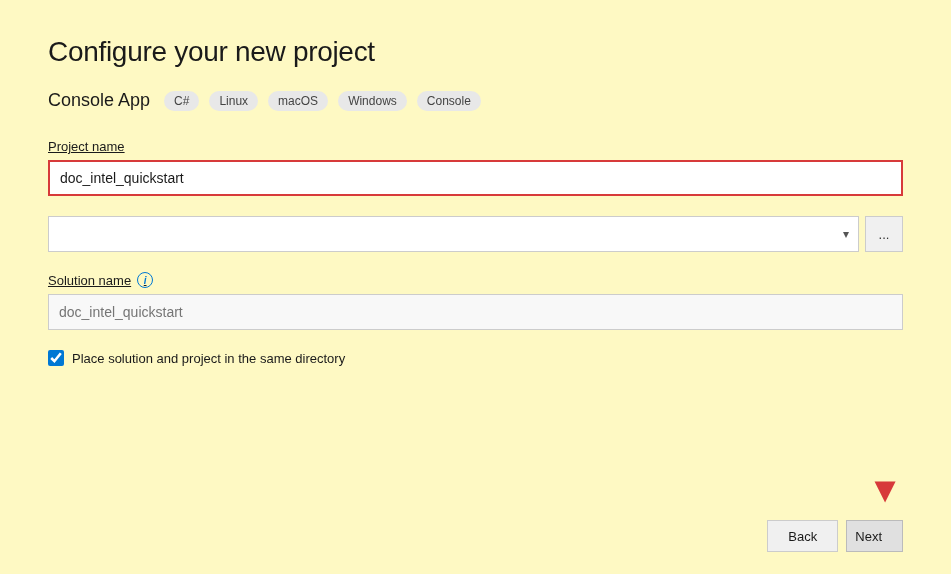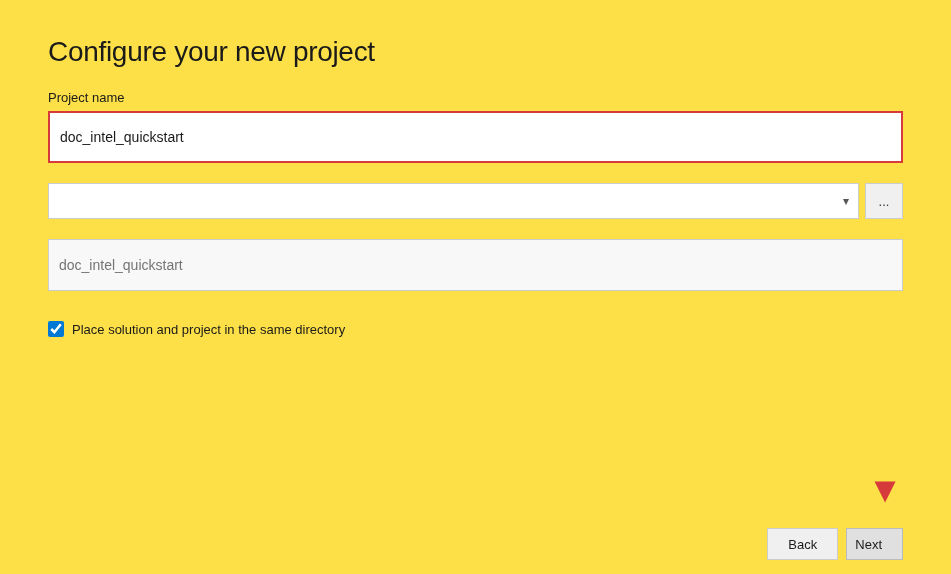--- a/index.html
+++ b/index.html
@@ -12,21 +12,21 @@
       font-family: 'Segoe UI', Arial, sans-serif;
       background: #f5f5f5;
       width: 951px;
       height: 574px;
       display: flex;
       align-items: center;
       justify-content: center;
     }
 
     .dialog {
-      background: #fde047;
+      background: #fef9c3;
       width: 951px;
       height: 574px;
       padding: 36px 48px 28px 48px;
       display: flex;
       flex-direction: column;
       position: relative;
     }
 
     .page-title {
       font-size: 28px;
@@ -62,40 +62,41 @@
       margin-bottom: 20px;
     }
 
     .form-label {
       font-size: 13px;
       color: #1a1a1a;
       margin-bottom: 6px;
       display: flex;
       align-items: center;
       gap: 6px;
+      text-decoration: underline;
     }
 
     .info-icon {
       width: 16px;
       height: 16px;
       border-radius: 50%;
       border: 1.5px solid #0078d4;
       color: #0078d4;
       font-size: 10px;
       display: inline-flex;
       align-items: center;
       justify-content: center;
       font-style: italic;
       font-weight: bold;
       cursor: pointer;
     }
 
     .text-input {
       width: 100%;
-      height: 52px;
+      height: 36px;
       border: 1px solid #ccc;
       padding: 4px 10px;
       font-size: 14px;
       color: #1a1a1a;
       outline: none;
       background: #fff;
     }
 
     .text-input.highlighted {
       border: 2px solid #d73a3a;
@@ -151,38 +152,37 @@
       color: #333;
       display: flex;
       align-items: center;
       justify-content: center;
     }
 
     .checkbox-row {
       display: flex;
       align-items: center;
       gap: 8px;
-      margin-top: 10px;
     }
 
     .checkbox-input {
       width: 16px;
       height: 16px;
       accent-color: #0078d4;
       cursor: pointer;
     }
 
     .checkbox-label {
       font-size: 13px;
       color: #1a1a1a;
     }
 
     .footer {
       position: absolute;
-      bottom: 14px;
+      bottom: 22px;
       right: 48px;
       display: flex;
       align-items: center;
       gap: 8px;
     }
 
     .red-arrow {
       position: absolute;
       bottom: 66px;
       right: 48px;
@@ -207,20 +207,28 @@
       padding-left: 8px;
     }
   </style>
 </head>
 <body>
 
 <div class="dialog">
 
   <h1 class="page-title">Configure your new project</h1>
 
+  <div class="project-type-row">
+    <span class="project-type-name">Console App</span>
+    <span class="tag">C#</span>
+    <span class="tag">Linux</span>
+    <span class="tag">macOS</span>
+    <span class="tag">Windows</span>
+    <span class="tag">Console</span>
+  </div>
 
   <div class="form-section">
     <div class="form-label">
       <span>Project name</span>
     </div>
     <input class="text-input highlighted" type="text" value="doc_intel_quickstart" style="">
   </div>
 
   <div class="form-section">
     <div class="location-row">
@@ -228,20 +236,24 @@
         <select class="location-select">
           <option value=""></option>
         </select>
         <span class="select-arrow">▾</span>
       </div>
       <button class="browse-btn">...</button>
     </div>
   </div>
 
   <div class="form-section">
+    <div class="form-label">
+      <span>Solution name</span>
+      <span class="info-icon">i</span>
+    </div>
     <input class="text-input disabled" type="text" placeholder="doc_intel_quickstart" style="">
   </div>
 
   <div class="checkbox-row">
     <input type="checkbox" class="checkbox-input" checked="" style="">
     <label class="checkbox-label">Place solution and project in the same directory</label>
   </div>
 
   <div class="red-arrow">▼</div>
 

